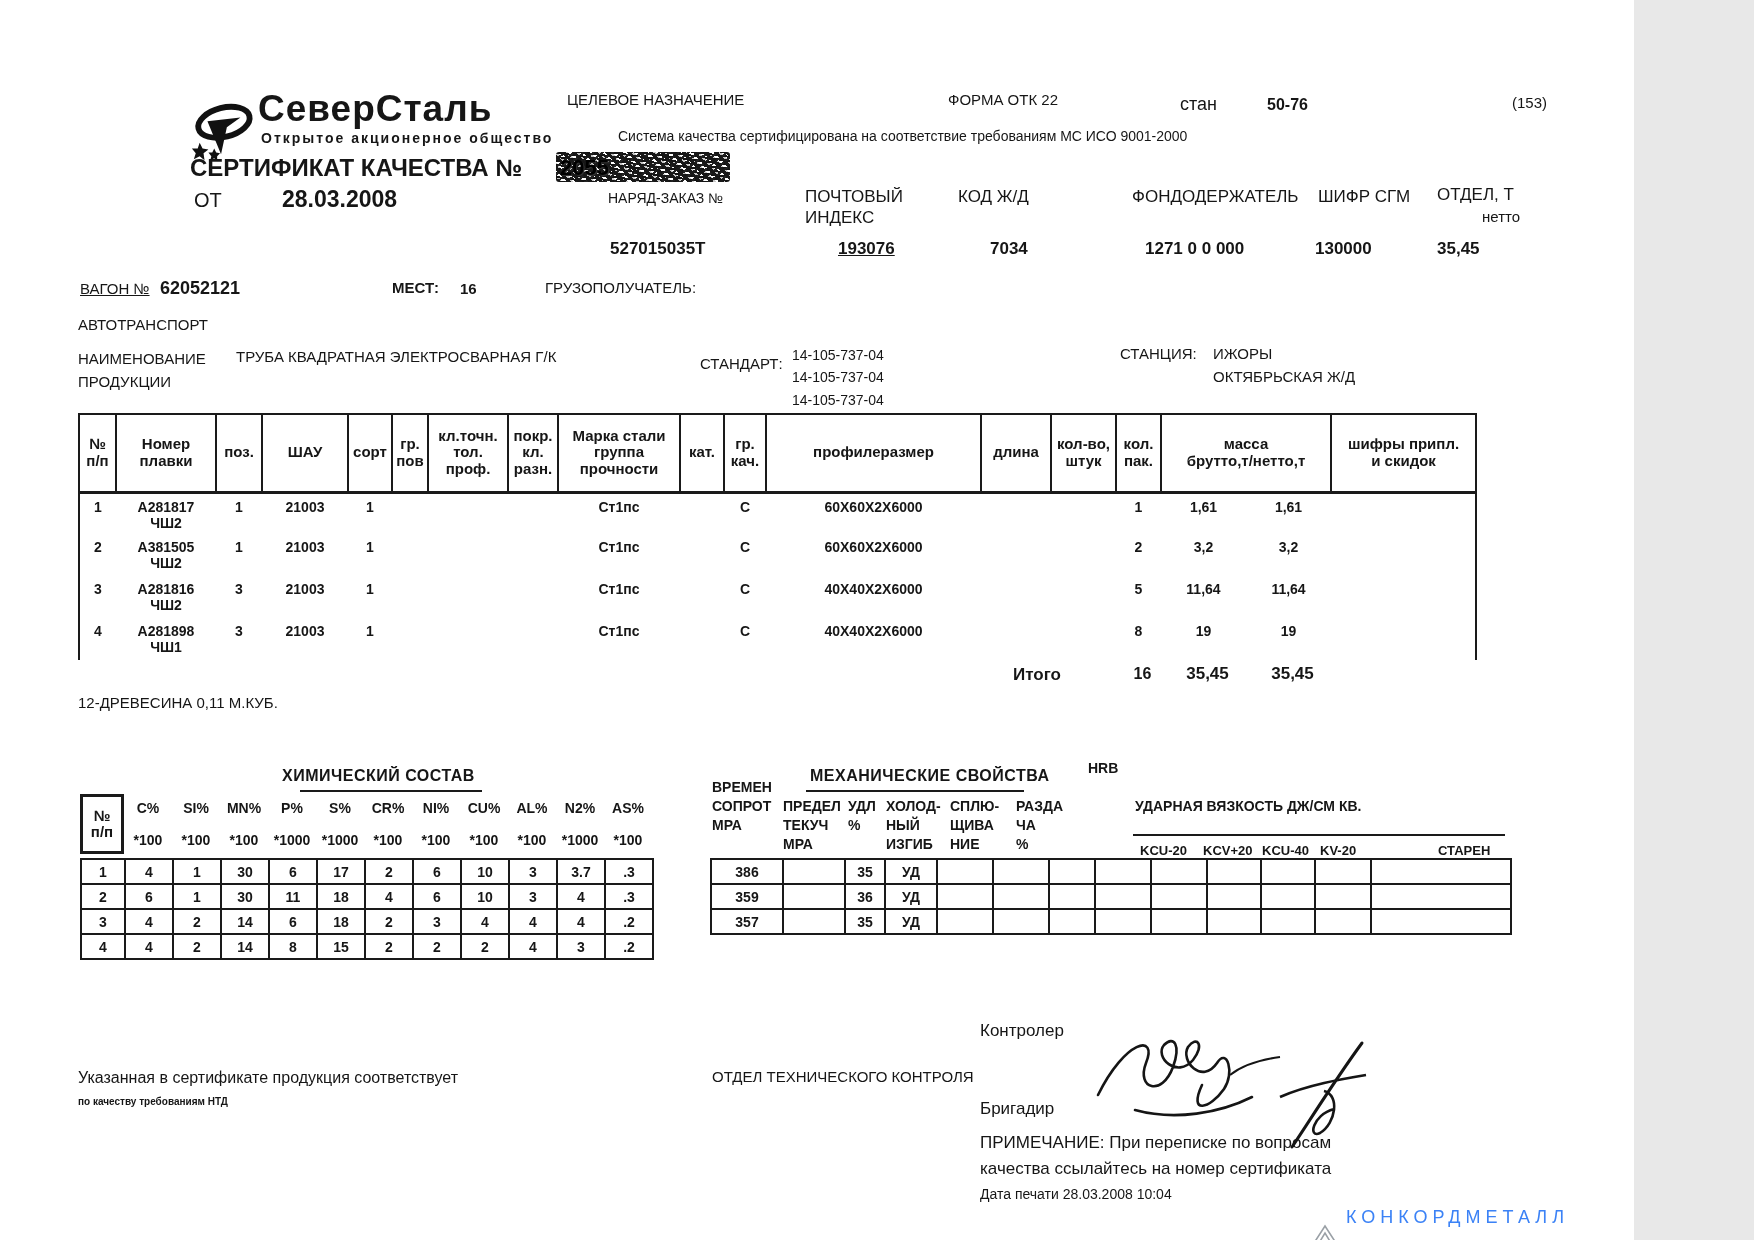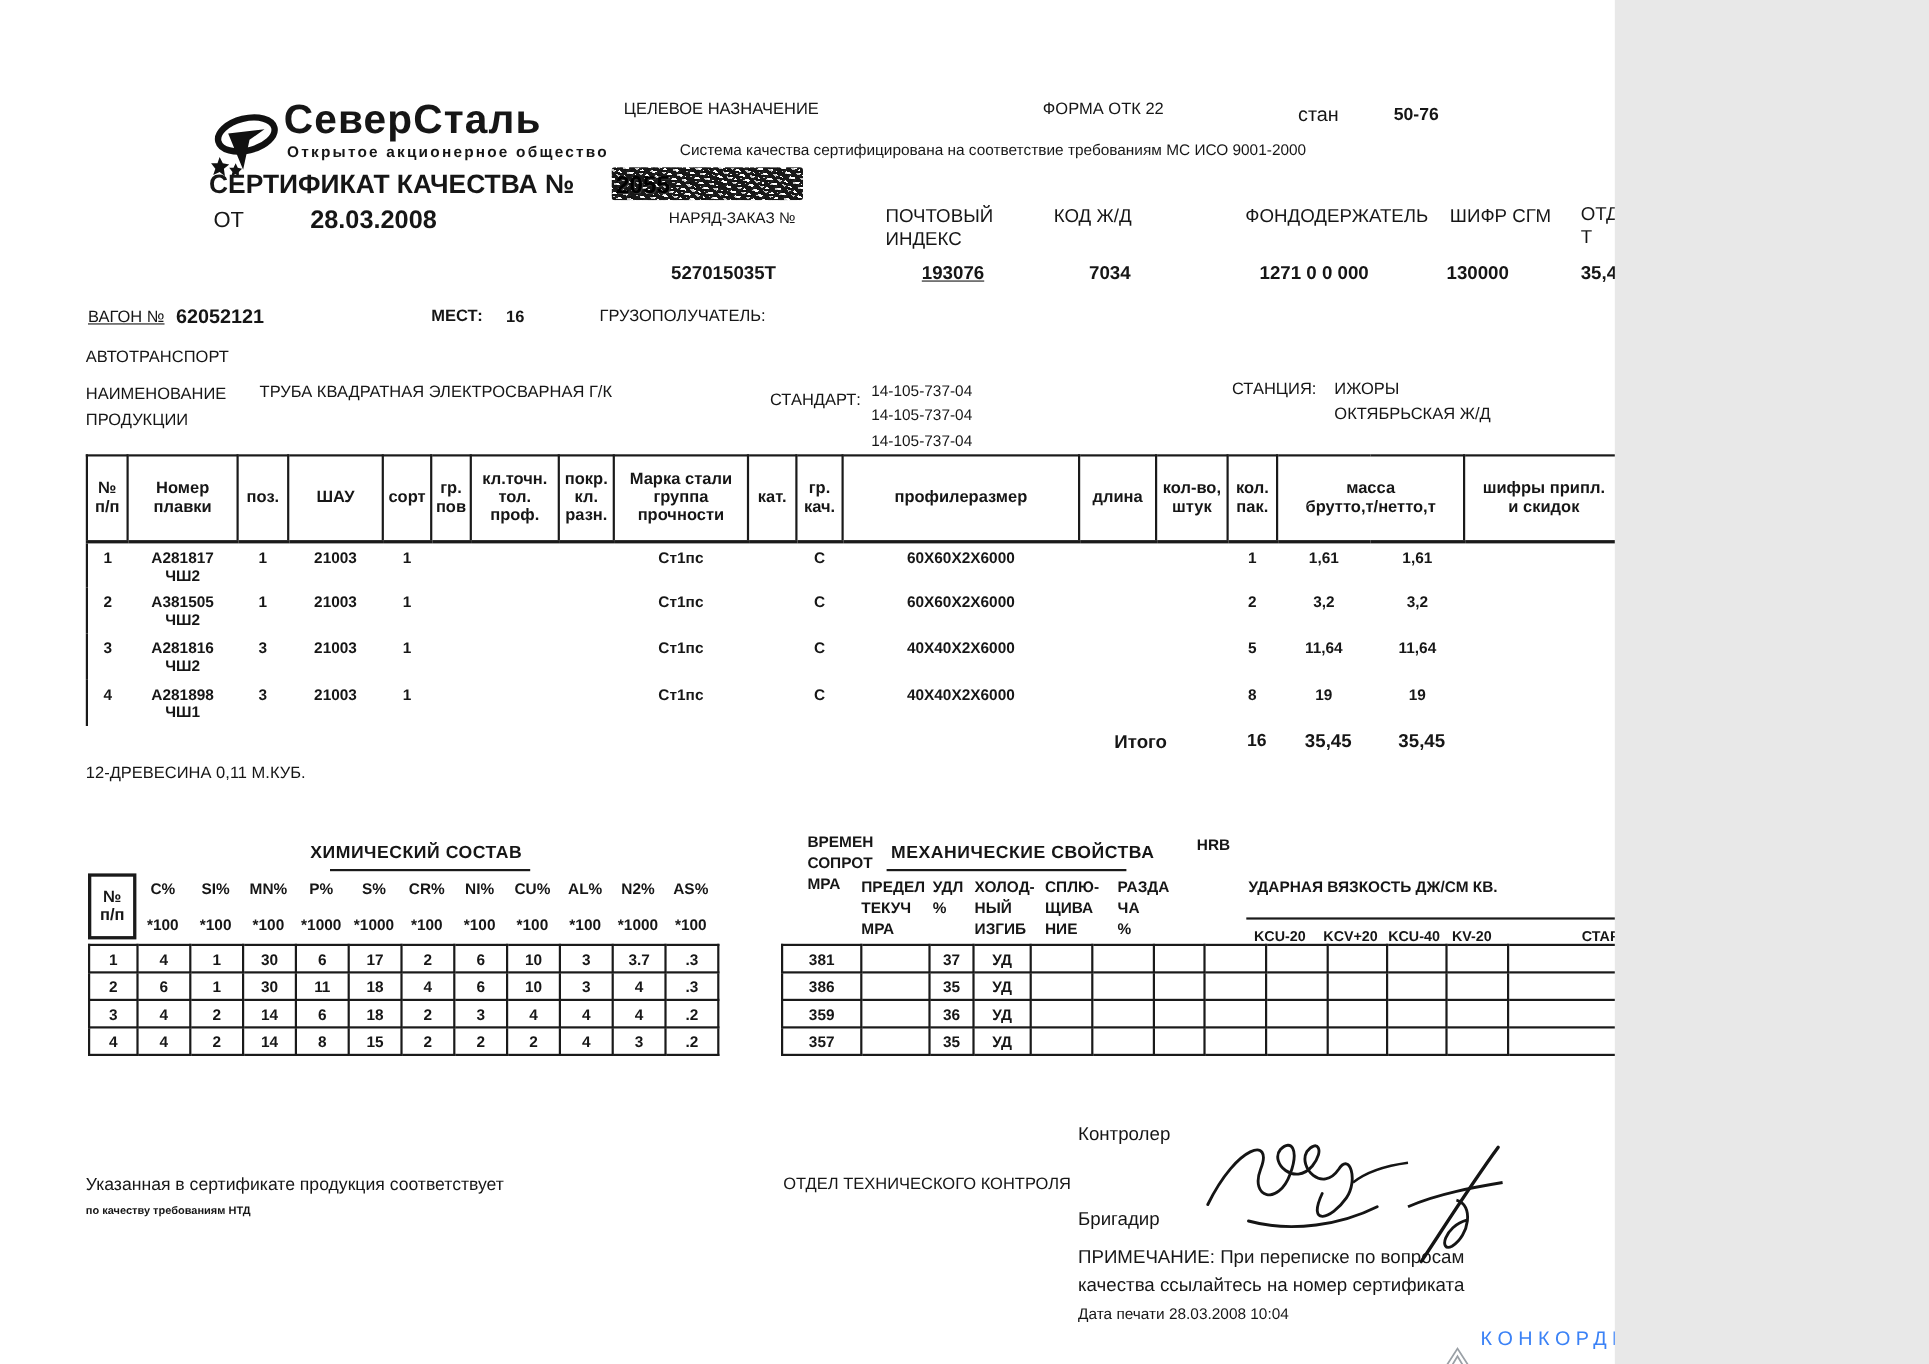--- a/index.html
+++ b/index.html
@@ -1,16 +1,16 @@
 <!DOCTYPE html>
 <html><head>
 <meta charset="utf-8">
 <style>
   html,body{margin:0;padding:0;background:#e8e8e8;}
-  #page{position:relative;width:1468px;height:1240px;background:#fff;overflow:hidden;
+  #page{position:relative;width:1634px;height:1240px;background:#fff;overflow:hidden;
         font-family:"Liberation Sans","DejaVu Sans",sans-serif;color:#161616;}
   .t{position:absolute;white-space:pre-line;line-height:1.25;}
   .b{font-weight:bold;}
   .c{text-align:center;}
   .rule{position:absolute;background:#1a1a1a;height:2px;}
   
   #main-table{position:absolute;left:78px;top:413px;width:1397px;border-collapse:collapse;
               table-layout:fixed;border:2px solid #1a1a1a;border-bottom:0;}
   #main-table th{border:2px solid #1a1a1a;border-bottom:3px solid #1a1a1a;font-size:15px;font-weight:bold;
                  text-align:center;vertical-align:middle;padding:2px 1px;white-space:pre-line;line-height:1.12;}
@@ -351,21 +351,21 @@
           <td>2</td>
           <td>4</td>
           <td>3</td>
           <td>.2</td>
         </tr>
       </tbody>
   </table>
 
   <div class="t b" style="left:810px;top:766px;font-size:16px;letter-spacing:.5px;">МЕХАНИЧЕСКИЕ СВОЙСТВА</div>
   <div class="rule" style="left:806px;top:790px;width:218px;"></div>
-  <div class="mech-h" style="left:712px;top:756px;margin-left:22px;">ВРЕМЕН
+  <div class="mech-h" style="left:712px;top:778px;">ВРЕМЕН
 СОПРОТ
 МРА</div>
   <div class="mech-h" style="left:783px;top:797px;">ПРЕДЕЛ
 ТЕКУЧ
 МРА</div>
   <div class="mech-h" style="left:848px;top:797px;">УДЛ
 %</div>
   <div class="mech-h" style="left:886px;top:797px;">ХОЛОД-
 НЫЙ
 ИЗГИБ</div>
@@ -394,35 +394,20 @@
         <col style="width:46px">
         <col style="width:56px">
       <col style="width:56px">
         <col style="width:54px">
         <col style="width:54px">
         <col style="width:56px">
       <col style="width:140px">
     </colgroup>
     <tbody>
         <tr>
-          <td>381</td>
-          <td></td>
-          <td>37</td>
-          <td>УД</td>
-          <td></td>
-          <td></td>
-          <td></td>
-          <td></td>
-          <td></td>
-          <td></td>
-          <td></td>
-          <td></td>
-          <td></td>
-        </tr>
-        <tr>
           <td>386</td>
           <td></td>
           <td>35</td>
           <td>УД</td>
           <td></td>
           <td></td>
           <td></td>
           <td></td>
           <td></td>
           <td></td>

